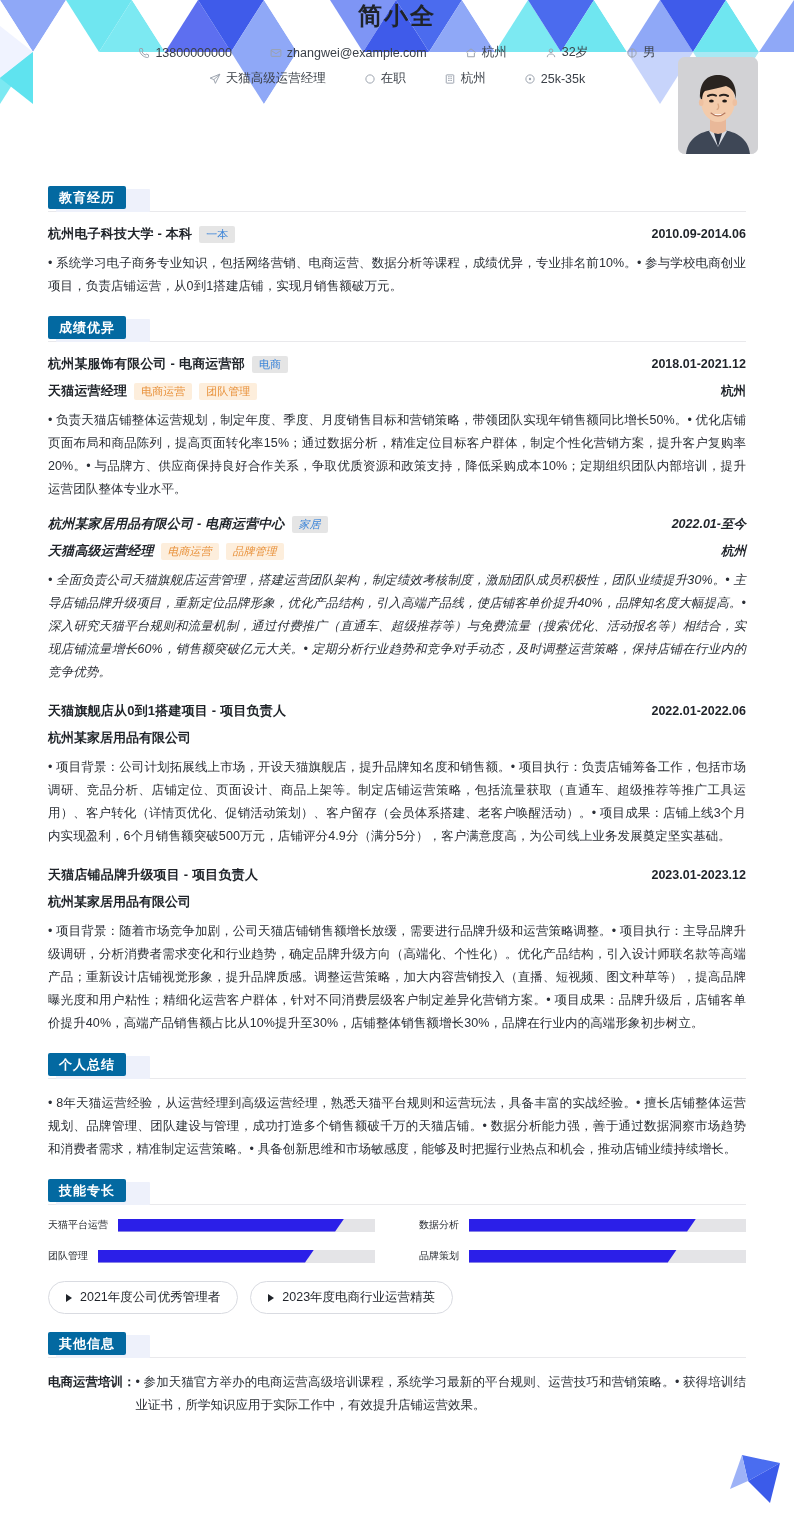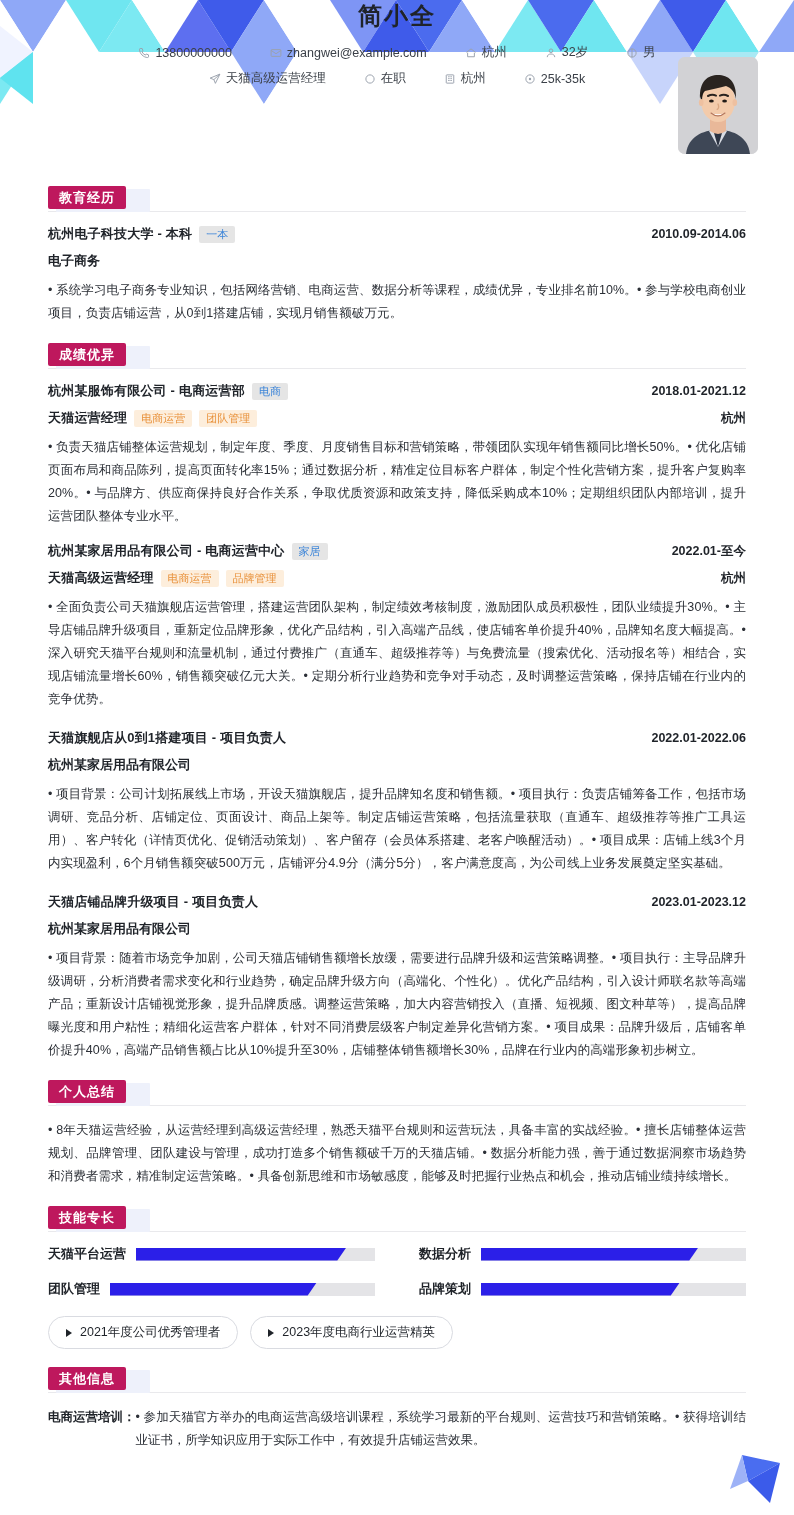--- a/index.html
+++ b/index.html
@@ -84,21 +84,21 @@
     left: 8px; top: 3px;
     height: 23px;
     width: 94px;
     background: #eef1fb;
     border-radius: 1px;
   }
   .sec-title {
     position: absolute;
     left: 0; top: 0;
     display: inline-block;
-    background: #be185d;
+    background: #0369a1;
     color: #ffffff;
     font-size: 13px;
     font-weight: 700;
     line-height: 23px;
     padding: 0 11px;
     border-radius: 2px;
     letter-spacing: 1px;
   }
 
   .entry { margin-bottom: 14px; }
@@ -173,22 +173,22 @@
     grid-template-columns: 1fr 1fr;
     row-gap: 17px;
     column-gap: 44px;
   }
   .skill {
     display: flex;
     align-items: center;
     gap: 10px;
   }
   .skill-name {
-    font-size: 13px;
-    font-weight: 700;
+    font-size: 10px;
+    font-weight: 400;
     color: #1f2329;
     white-space: nowrap;
   }
   .skill-track {
     position: relative;
     flex: 1;
     height: 13px;
     background: #e4e4e7;
     overflow: hidden;
   }
@@ -411,21 +411,20 @@
         <span class="sec-title">教育经历</span>
       </div>
       <div class="entry">
         <div class="row">
           <div class="row-left">
             <span class="org">杭州电子科技大学 - 本科</span>
             <span class="tag blue">一本</span>
           </div>
           <span class="date">2010.09-2014.06</span>
         </div>
-        <div class="major">电子商务</div>
         <div class="desc">• 系统学习电子商务专业知识，包括网络营销、电商运营、数据分析等课程，成绩优异，专业排名前10%。• 参与学校电商创业项目，负责店铺运营，从0到1搭建店铺，实现月销售额破万元。</div>
       </div>
     </div>
 
     <div class="section">
       <div class="sec-head">
         <span class="shadowblk"></span>
         <span class="sec-title">成绩优异</span>
       </div>
 
@@ -441,21 +440,21 @@
           <div class="row-left">
             <span class="org">天猫运营经理</span>
             <span class="tag orange">电商运营</span>
             <span class="tag orange">团队管理</span>
           </div>
           <span class="city">杭州</span>
         </div>
         <div class="desc">• 负责天猫店铺整体运营规划，制定年度、季度、月度销售目标和营销策略，带领团队实现年销售额同比增长50%。• 优化店铺页面布局和商品陈列，提高页面转化率15%；通过数据分析，精准定位目标客户群体，制定个性化营销方案，提升客户复购率20%。• 与品牌方、供应商保持良好合作关系，争取优质资源和政策支持，降低采购成本10%；定期组织团队内部培训，提升运营团队整体专业水平。</div>
       </div>
 
-      <div class="entry" style="margin-top:2px;">
+      <div class="entry" style="margin-top:2px;font-style:italic;">
         <div class="row">
           <div class="row-left">
             <span class="org">杭州某家居用品有限公司 - 电商运营中心</span>
             <span class="tag blue">家居</span>
           </div>
           <span class="date">2022.01-至今</span>
         </div>
         <div class="row">
           <div class="row-left">
             <span class="org">天猫高级运营经理</span>

